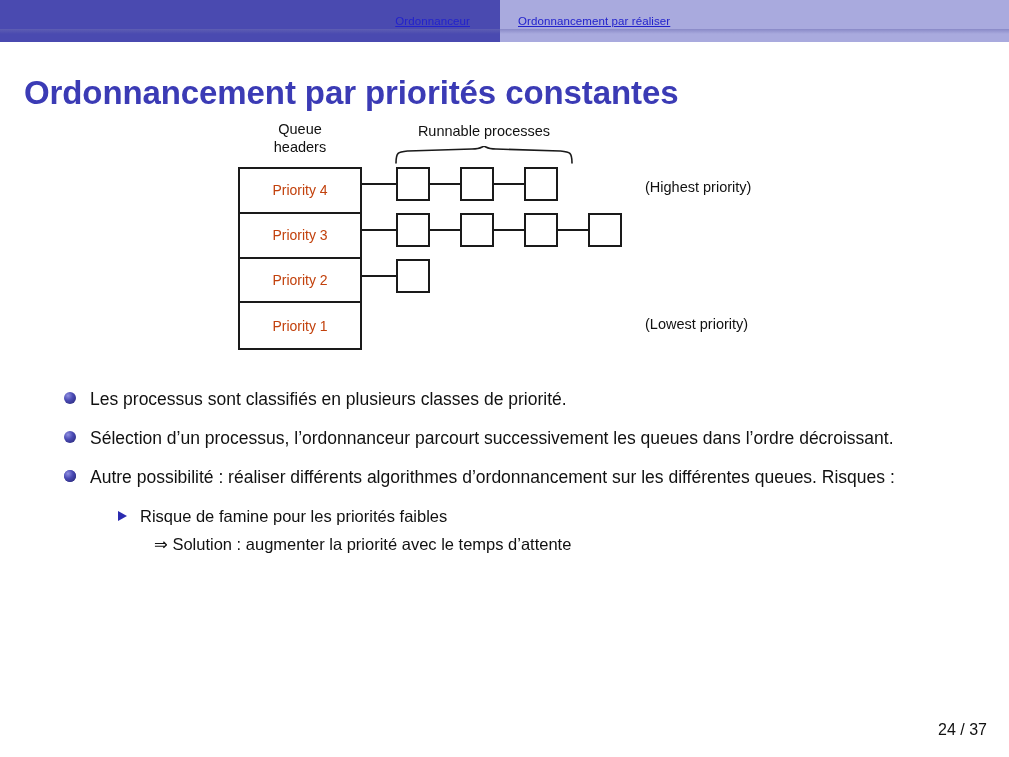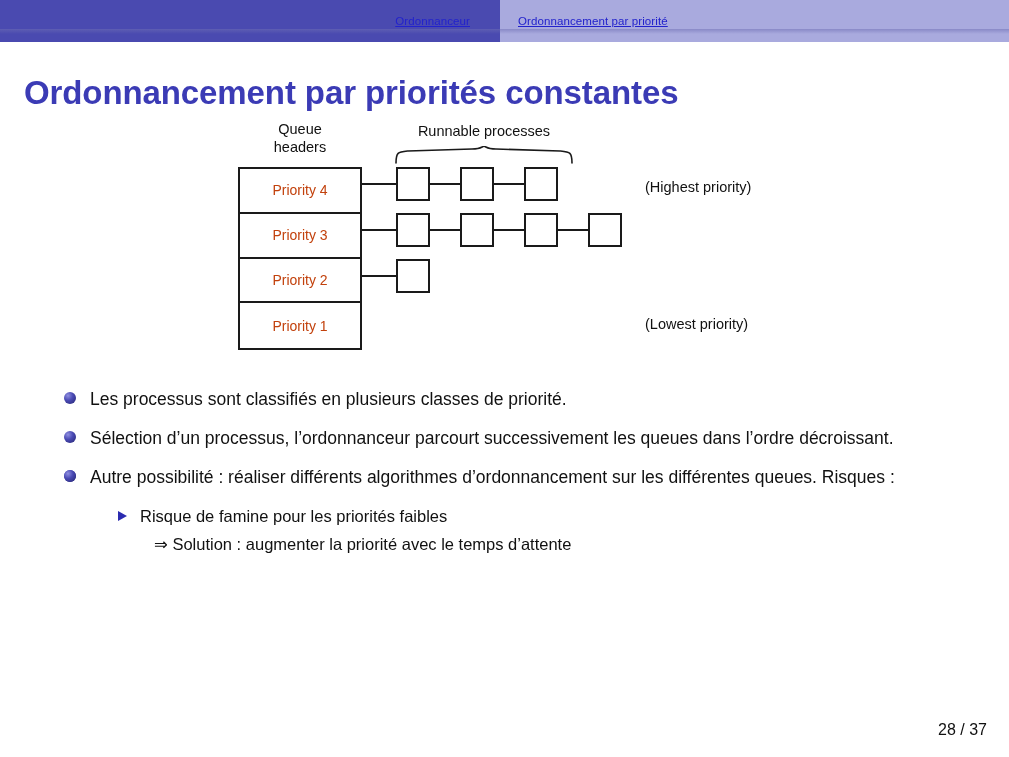--- a/index.html
+++ b/index.html
@@ -215,21 +215,21 @@
   }
 </style>
 </head>
 <body>
 
 <div id="navbar">
   <div id="nav-left-fill">
     <a href="#" class="nav-link" id="nav-item-1">Ordonnanceur</a>
   </div>
   <div id="nav-right-fill">
-    <a href="#" class="nav-link" id="nav-item-2">Ordonnancement par priorité</a>
+    <a href="#" class="nav-link" id="nav-item-2">Ordonnancement par réaliser</a>
   </div>
 </div>
 <div id="navbar-shadow"></div>
 
 <h1 id="slide-title">Ordonnancement par priorités constantes</h1>
 
 <div id="diagram">
 
   <div id="queue-headers-label">
     <span>Queue</span><br>
@@ -308,13 +308,13 @@
 
   <div class="sub-list">
     <div class="sub-item">
       <span class="tri-marker"></span>
       <span>Risque de famine pour les priorités faibles</span>
       <span class="sub-cont">⇒ Solution : augmenter la priorité avec le temps d’attente</span>
     </div>
   </div>
 </div>
 
-<div id="page-number">28 / 37</div>
+<div id="page-number">24 / 37</div>
 
 </body></html>

